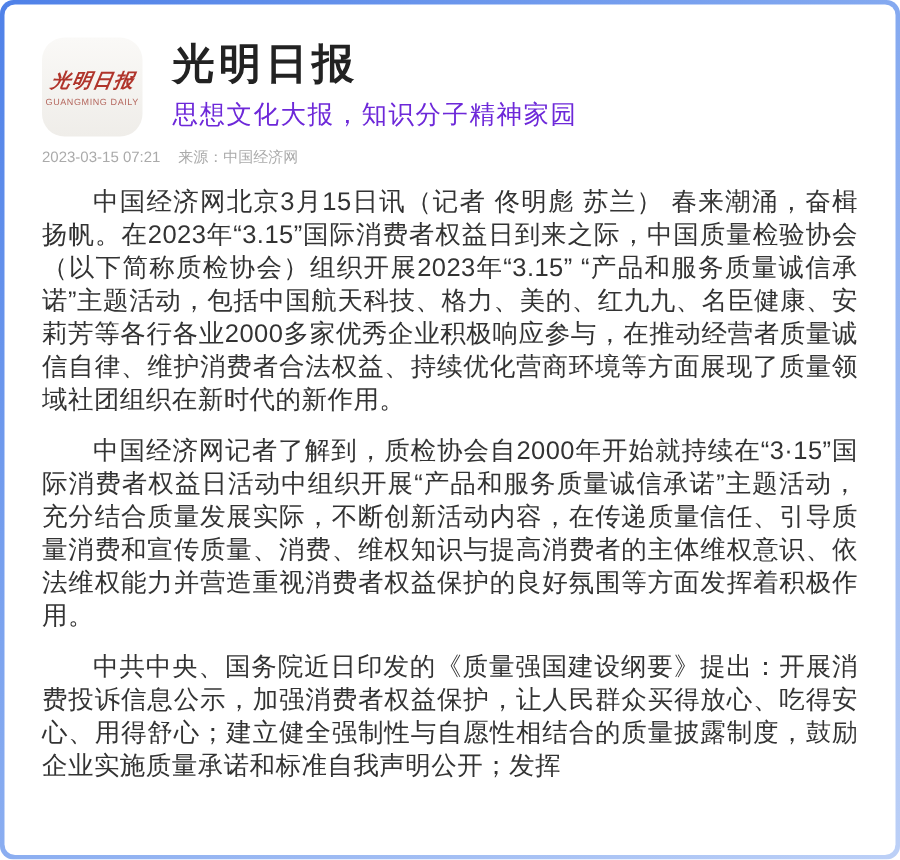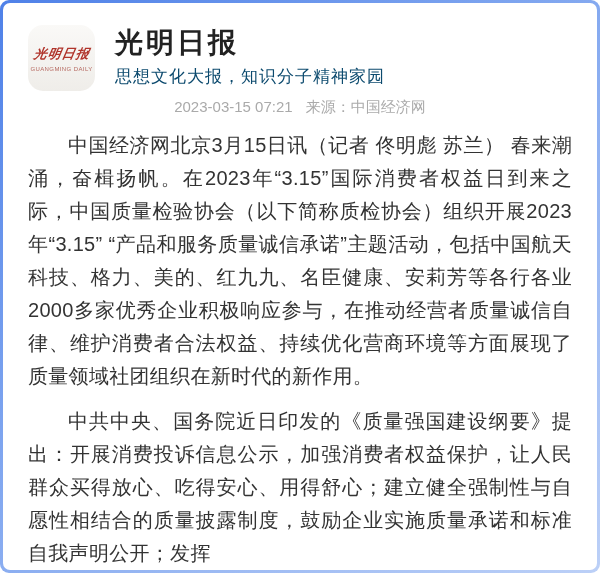--- a/index.html
+++ b/index.html
@@ -58,44 +58,43 @@
     font-family: "DejaVu Serif", "Liberation Serif", serif;
     font-size: 28px;
     font-weight: bold;
     color: #222222;
     letter-spacing: 3px;
     line-height: 1.1;
   }
   .masthead-slogan {
     font-family: "DejaVu Serif", "Liberation Serif", serif;
     font-size: 17px;
-    color: #0c4a6e;
+    color: #6d28d9;
     letter-spacing: 1px;
     margin-top: 7px;
   }
   
   .article-title {
     margin-top: 17px;
     font-size: 18.5px;
     font-weight: bold;
     color: #1a1a1a;
     line-height: 1.3;
     letter-spacing: 0.2px;
     white-space: nowrap;
   }
   .article-meta {
     margin-top: 7px;
-    font-size: 15px;
+    font-size: 10px;
     color: #aaaaaa;
-    text-align: center;
   }
   .article-meta .meta-source { margin-left: 9px; }
   .article-body p {
-    font-size: 20px;
-    line-height: 33px;
+    font-size: 17px;
+    line-height: 22px;
     color: #333333;
     text-align: justify;
     margin-top: 12px;
     letter-spacing: 0.3px;
   }
   .article-body p.indent { text-indent: 2em; }
 </style>
 </head>
 <body>
 
@@ -115,19 +114,20 @@
 
     <main>
 
       <div class="article-meta">
         <span class="meta-date">2023-03-15 07:21</span>
         <span class="meta-source">来源：中国经济网</span>
       </div>
 
       <div class="article-body">
         <p class="indent">中国经济网北京3月15日讯（记者 佟明彪 苏兰） 春来潮涌，奋楫扬帆。在2023年“3.15”国际消费者权益日到来之际，中国质量检验协会（以下简称质检协会）组织开展2023年“3.15” “产品和服务质量诚信承诺”主题活动，包括中国航天科技、格力、美的、红九九、名臣健康、安莉芳等各行各业2000多家优秀企业积极响应参与，在推动经营者质量诚信自律、维护消费者合法权益、持续优化营商环境等方面展现了质量领域社团组织在新时代的新作用。</p>
+        <p class="indent">中国经济网记者了解到，质检协会自2000年开始就持续在“3·15”国际消费者权益日活动中组织开展“产品和服务质量诚信承诺”主题活动，充分结合质量发展实际，不断创新活动内容，在传递质量信任、引导质量消费和宣传质量、消费、维权知识与提高消费者的主体维权意识、依法维权能力并营造重视消费者权益保护的良好氛围等方面发挥着积极作用。</p>
         <p class="indent">中共中央、国务院近日印发的《质量强国建设纲要》提出：开展消费投诉信息公示，加强消费者权益保护，让人民群众买得放心、吃得安心、用得舒心；建立健全强制性与自愿性相结合的质量披露制度，鼓励企业实施质量承诺和标准自我声明公开；发挥</p>
 
       </div>
     </main>
 
   </div>
 </div>
 
 </body></html>

